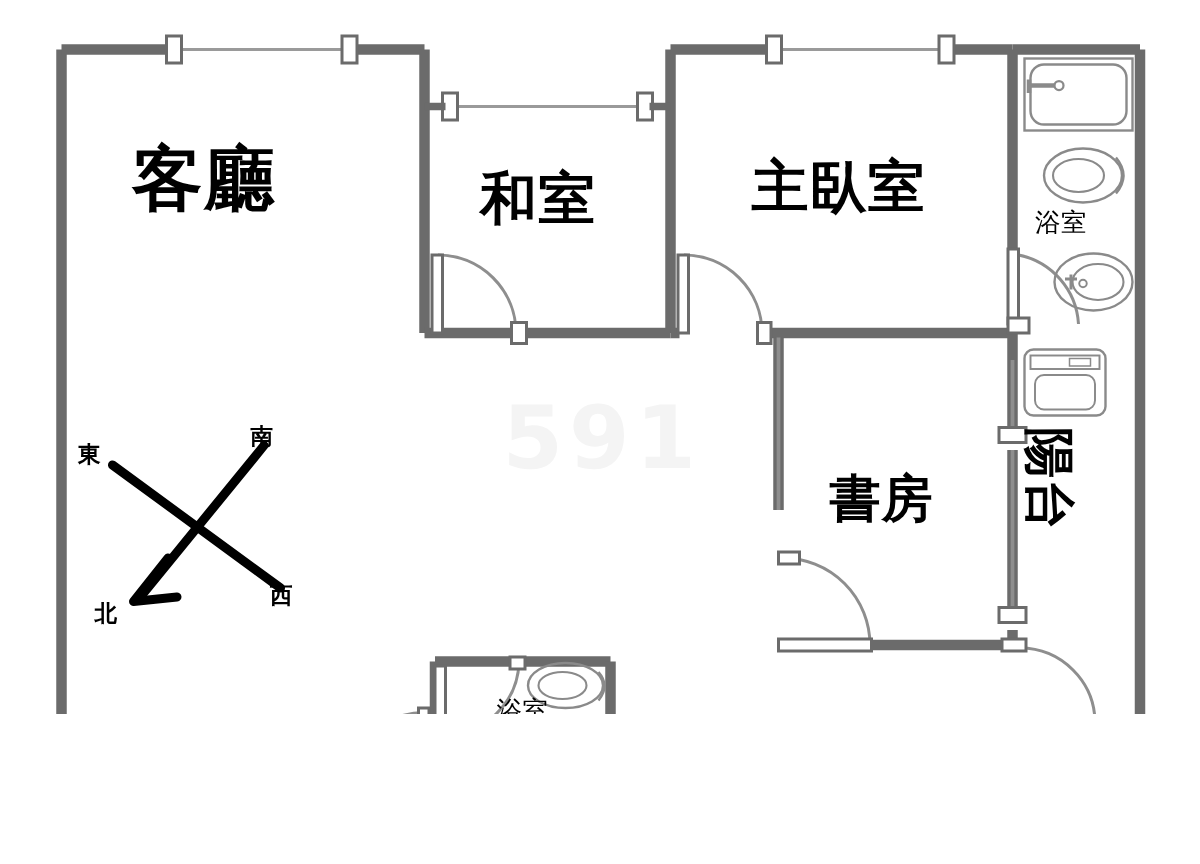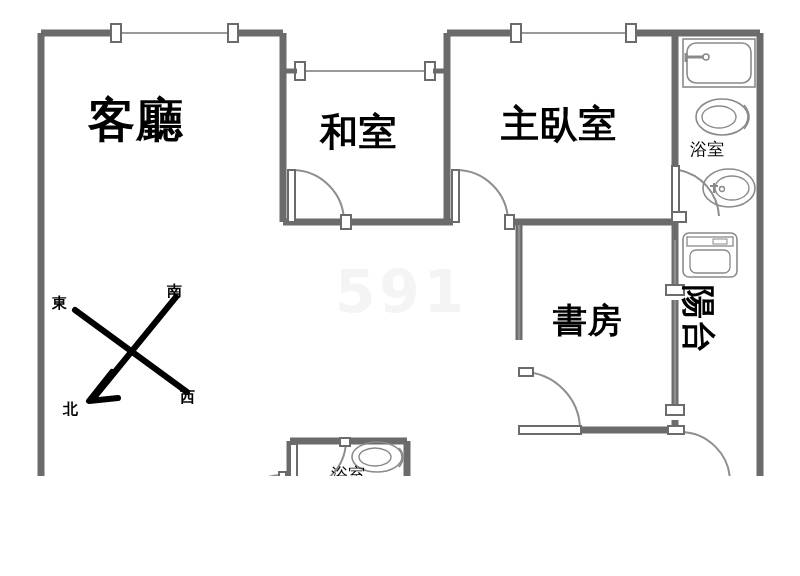--- a/index.html
+++ b/index.html
@@ -271,21 +271,21 @@
   </svg>
 
   <div class="watermark" style="left:335px; top:258px;">591</div>
 
   <div class="room-label label-lg" style="left:88px; top:96px;">客廳</div>
 
   <div class="room-label label-md" style="left:501px; top:105px;">主臥室</div>
 
   <div class="room-label label-md" style="left:320px; top:113px;">和室</div>
 
-  <div class="room-label label-sm" style="left:553px; top:303px;">書房</div>
+  <div class="room-label label-sm" style="left:553px; top:316px;">書房</div>
 
 
 
   <div class="room-label label-xs" style="left:690px; top:141px;">浴室</div>
 
   <div class="room-label label-xs" style="left:331px; top:466px;">浴室</div>
 
   <div class="room-label label-sm vert-label" style="left:716px; top:285px;">陽台</div>
 
   <div class="compass-label" style="left:52px; top:296px;">東</div>

